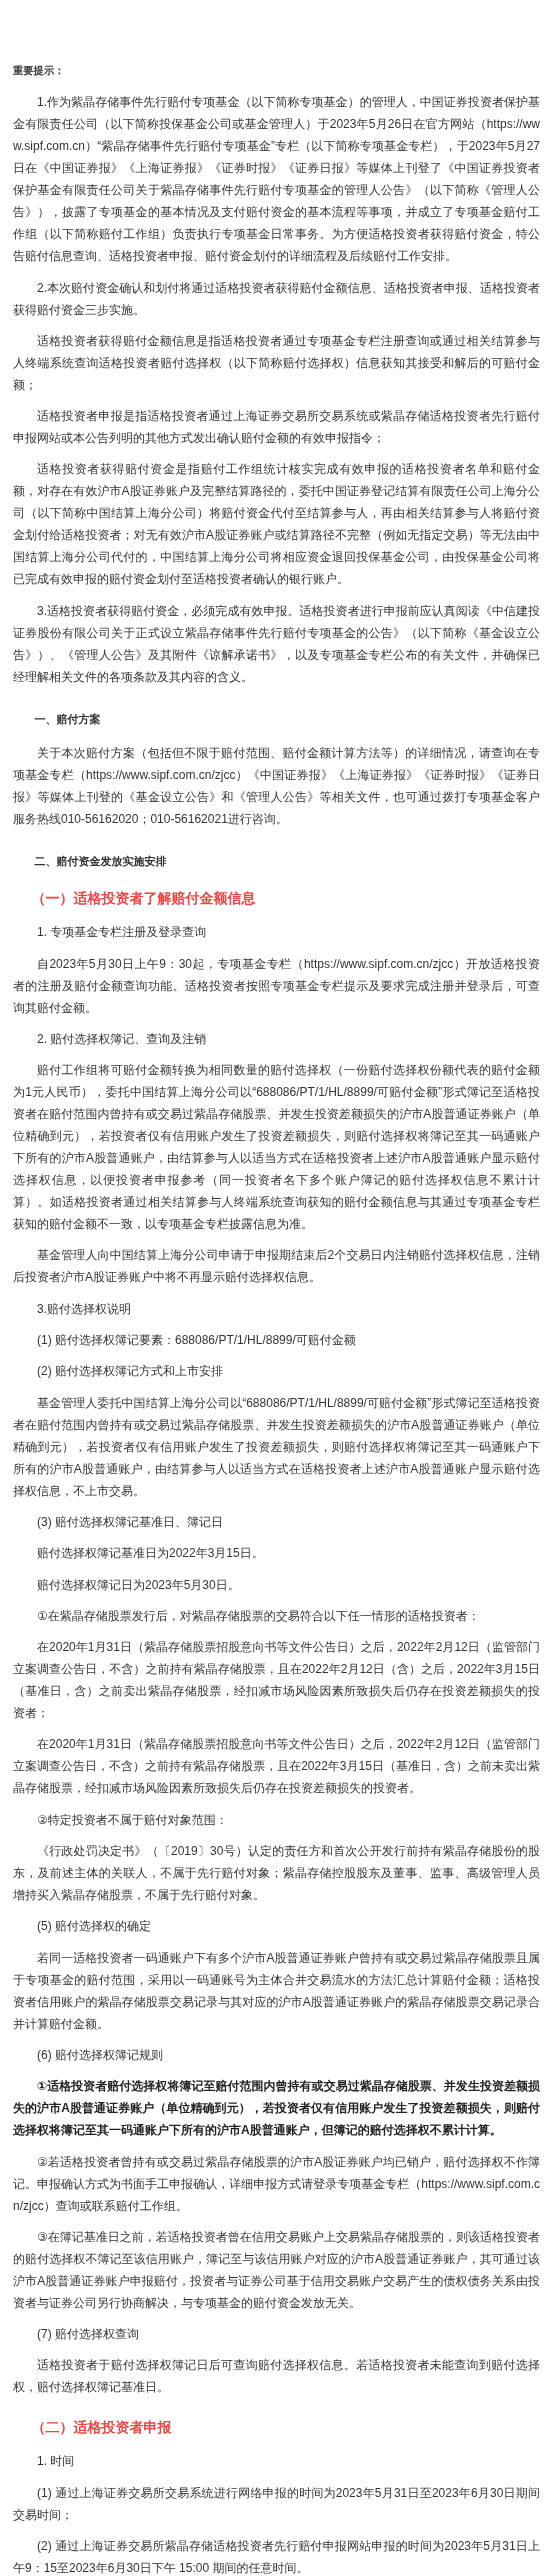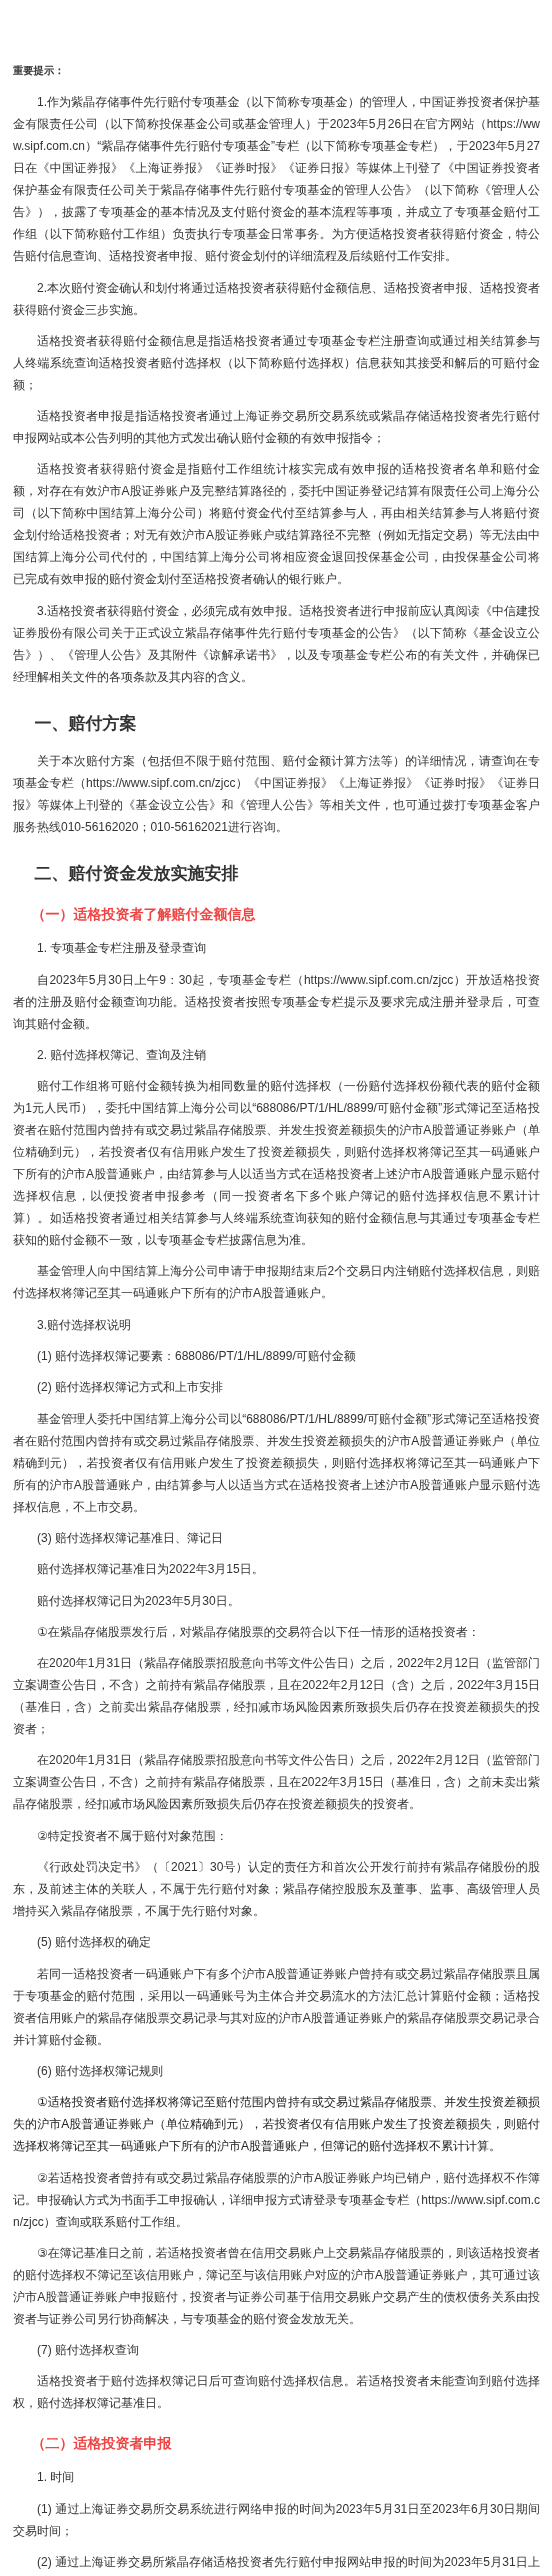--- a/index.html
+++ b/index.html
@@ -1,22 +1,22 @@
 <!DOCTYPE html>
 <html style="font-size:8.2px"><head>
 <meta charset="utf-8">
 <style>
   html,body{margin:0;padding:0;background:#fff;}
   body{font-family:"Liberation Sans","DejaVu Sans",sans-serif;color:#333;}
   .page{width:553px;margin:0 auto;background:#fff;position:relative;}
   .content{padding:60px 13px 0 13px;}
   .p{font-size:12px;line-height:22px;margin:0 0 9.3px 0;text-indent:2em;text-align:justify;word-break:break-all;}
   .lead{font-size:10.3px;line-height:22px;font-weight:bold;margin:0 0 9.3px 0;}
-  .pb{font-weight:normal;color:#222;}
-  .h1{font-size:17px;font-weight:bold;color:#333;margin:24px 0 15.5px 0;padding-left:21.6px;}
+  .pb{font-weight:bold;color:#222;}
+  .h1{font-size:11px;font-weight:bold;color:#333;margin:24px 0 15.5px 0;padding-left:21.6px;}
   .h2{font-size:14px;font-weight:bold;color:#ef4444;margin:20.6px 0 13.4px 0;padding-left:18.5px;}
 </style>
 </head>
 <body>
 
 <div class="page">
   <div class="content">
     <p class="lead">重要提示：</p>
     <p class="p">1.作为紫晶存储事件先行赔付专项基金（以下简称专项基金）的管理人，中国证券投资者保护基金有限责任公司（以下简称投保基金公司或基金管理人）于2023年5月26日在官方网站（https://www.sipf.com.cn）“紫晶存储事件先行赔付专项基金”专栏（以下简称专项基金专栏），于2023年5月27日在《中国证券报》《上海证券报》《证券时报》《证券日报》等媒体上刊登了《中国证券投资者保护基金有限责任公司关于紫晶存储事件先行赔付专项基金的管理人公告》（以下简称《管理人公告》），披露了专项基金的基本情况及支付赔付资金的基本流程等事项，并成立了专项基金赔付工作组（以下简称赔付工作组）负责执行专项基金日常事务。为方便适格投资者获得赔付资金，特公告赔付信息查询、适格投资者申报、赔付资金划付的详细流程及后续赔付工作安排。</p>
     <p class="p">2.本次赔付资金确认和划付将通过适格投资者获得赔付金额信息、适格投资者申报、适格投资者获得赔付资金三步实施。</p>
@@ -28,33 +28,33 @@
     <h2 class="h1">一、赔付方案</h2>
     <p class="p">关于本次赔付方案（包括但不限于赔付范围、赔付金额计算方法等）的详细情况，请查询在专项基金专栏（https://www.sipf.com.cn/zjcc）《中国证券报》《上海证券报》《证券时报》《证券日报》等媒体上刊登的《基金设立公告》和《管理人公告》等相关文件，也可通过拨打专项基金客户服务热线010-56162020；010-56162021进行咨询。</p>
 
     <h2 class="h1">二、赔付资金发放实施安排</h2>
 
     <h3 class="h2">（一）适格投资者了解赔付金额信息</h3>
     <p class="p">1. 专项基金专栏注册及登录查询</p>
     <p class="p">自2023年5月30日上午9：30起，专项基金专栏（https://www.sipf.com.cn/zjcc）开放适格投资者的注册及赔付金额查询功能。适格投资者按照专项基金专栏提示及要求完成注册并登录后，可查询其赔付金额。</p>
     <p class="p">2. 赔付选择权簿记、查询及注销</p>
     <p class="p">赔付工作组将可赔付金额转换为相同数量的赔付选择权（一份赔付选择权份额代表的赔付金额为1元人民币），委托中国结算上海分公司以“688086/PT/1/HL/8899/可赔付金额”形式簿记至适格投资者在赔付范围内曾持有或交易过紫晶存储股票、并发生投资差额损失的沪市A股普通证券账户（单位精确到元），若投资者仅有信用账户发生了投资差额损失，则赔付选择权将簿记至其一码通账户下所有的沪市A股普通账户，由结算参与人以适当方式在适格投资者上述沪市A股普通账户显示赔付选择权信息，以便投资者申报参考（同一投资者名下多个账户簿记的赔付选择权信息不累计计算）。如适格投资者通过相关结算参与人终端系统查询获知的赔付金额信息与其通过专项基金专栏获知的赔付金额不一致，以专项基金专栏披露信息为准。</p>
-    <p class="p">基金管理人向中国结算上海分公司申请于申报期结束后2个交易日内注销赔付选择权信息，则赔付选择权将簿记至其一码通账户下所有的沪市A股普通账户。</p>
+    <p class="p">基金管理人向中国结算上海分公司申请于申报期结束后2个交易日内注销赔付选择权信息，注销后投资者沪市A股证券账户中将不再显示赔付选择权信息。</p>
     <p class="p">3.赔付选择权说明</p>
     <p class="p">(1) 赔付选择权簿记要素：688086/PT/1/HL/8899/可赔付金额</p>
     <p class="p">(2) 赔付选择权簿记方式和上市安排</p>
     <p class="p">基金管理人委托中国结算上海分公司以“688086/PT/1/HL/8899/可赔付金额”形式簿记至适格投资者在赔付范围内曾持有或交易过紫晶存储股票、并发生投资差额损失的沪市A股普通证券账户（单位精确到元），若投资者仅有信用账户发生了投资差额损失，则赔付选择权将簿记至其一码通账户下所有的沪市A股普通账户，由结算参与人以适当方式在适格投资者上述沪市A股普通账户显示赔付选择权信息，不上市交易。</p>
     <p class="p">(3) 赔付选择权簿记基准日、簿记日</p>
     <p class="p">赔付选择权簿记基准日为2022年3月15日。</p>
     <p class="p">赔付选择权簿记日为2023年5月30日。</p>
     <p class="p">①在紫晶存储股票发行后，对紫晶存储股票的交易符合以下任一情形的适格投资者：</p>
     <p class="p">在2020年1月31日（紫晶存储股票招股意向书等文件公告日）之后，2022年2月12日（监管部门立案调查公告日，不含）之前持有紫晶存储股票，且在2022年2月12日（含）之后，2022年3月15日（基准日，含）之前卖出紫晶存储股票，经扣减市场风险因素所致损失后仍存在投资差额损失的投资者；</p>
     <p class="p">在2020年1月31日（紫晶存储股票招股意向书等文件公告日）之后，2022年2月12日（监管部门立案调查公告日，不含）之前持有紫晶存储股票，且在2022年3月15日（基准日，含）之前未卖出紫晶存储股票，经扣减市场风险因素所致损失后仍存在投资差额损失的投资者。</p>
     <p class="p">②特定投资者不属于赔付对象范围：</p>
-    <p class="p">《行政处罚决定书》（〔2021〕30号）认定的责任方和首次公开发行前持有紫晶存储股份的股东，及前述主体的关联人，不属于先行赔付对象；紫晶存储控股股东及董事、监事、高级管理人员增持买入紫晶存储股票，不属于先行赔付对象。</p>
+    <p class="p">《行政处罚决定书》（〔2019〕30号）认定的责任方和首次公开发行前持有紫晶存储股份的股东，及前述主体的关联人，不属于先行赔付对象；紫晶存储控股股东及董事、监事、高级管理人员增持买入紫晶存储股票，不属于先行赔付对象。</p>
     <p class="p">(5) 赔付选择权的确定</p>
     <p class="p">若同一适格投资者一码通账户下有多个沪市A股普通证券账户曾持有或交易过紫晶存储股票且属于专项基金的赔付范围，采用以一码通账号为主体合并交易流水的方法汇总计算赔付金额；适格投资者信用账户的紫晶存储股票交易记录与其对应的沪市A股普通证券账户的紫晶存储股票交易记录合并计算赔付金额。</p>
     <p class="p">(6) 赔付选择权簿记规则</p>
     <p class="p pb">①适格投资者赔付选择权将簿记至赔付范围内曾持有或交易过紫晶存储股票、并发生投资差额损失的沪市A股普通证券账户（单位精确到元），若投资者仅有信用账户发生了投资差额损失，则赔付选择权将簿记至其一码通账户下所有的沪市A股普通账户，但簿记的赔付选择权不累计计算。</p>
     <p class="p">②若适格投资者曾持有或交易过紫晶存储股票的沪市A股证券账户均已销户，赔付选择权不作簿记。申报确认方式为书面手工申报确认，详细申报方式请登录专项基金专栏（https://www.sipf.com.cn/zjcc）查询或联系赔付工作组。</p>
     <p class="p">③在簿记基准日之前，若适格投资者曾在信用交易账户上交易紫晶存储股票的，则该适格投资者的赔付选择权不簿记至该信用账户，簿记至与该信用账户对应的沪市A股普通证券账户，其可通过该沪市A股普通证券账户申报赔付，投资者与证券公司基于信用交易账户交易产生的债权债务关系由投资者与证券公司另行协商解决，与专项基金的赔付资金发放无关。</p>
     <p class="p">(7) 赔付选择权查询</p>
     <p class="p">适格投资者于赔付选择权簿记日后可查询赔付选择权信息。若适格投资者未能查询到赔付选择权，赔付选择权簿记基准日。</p>
 
     <h3 class="h2">（二）适格投资者申报</h3>

